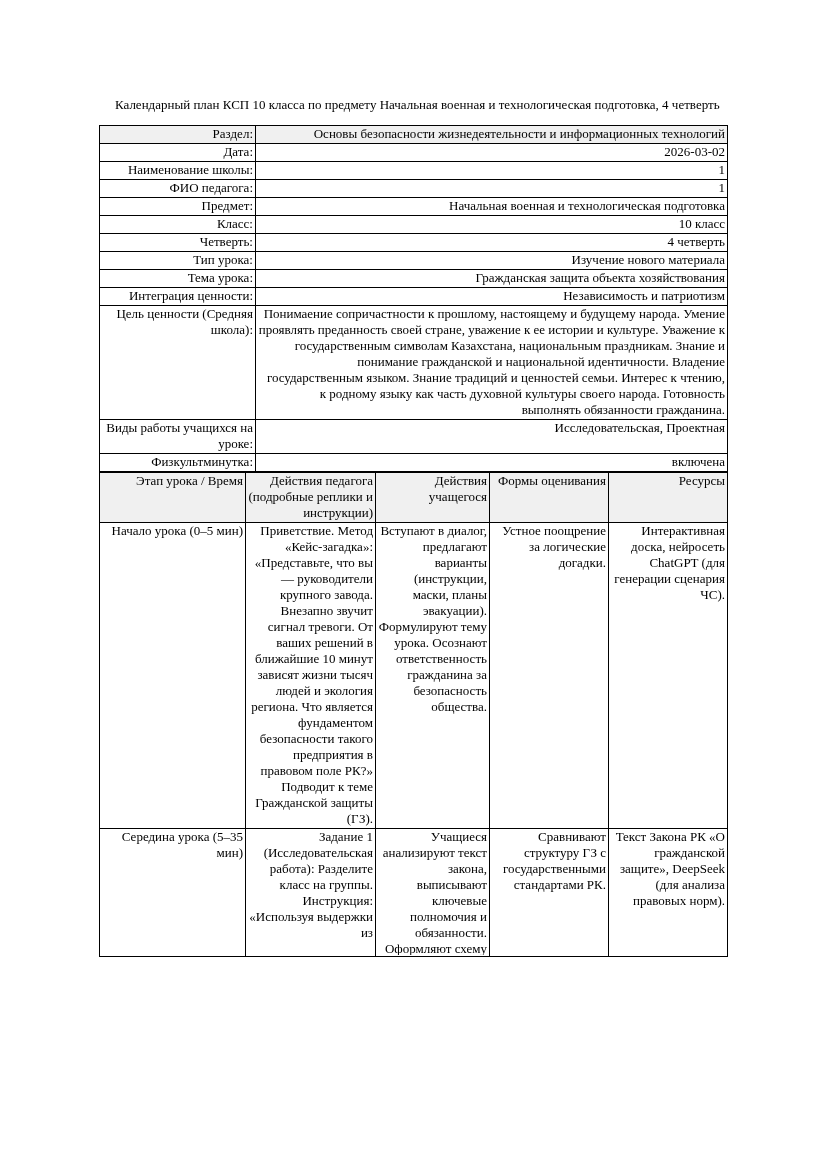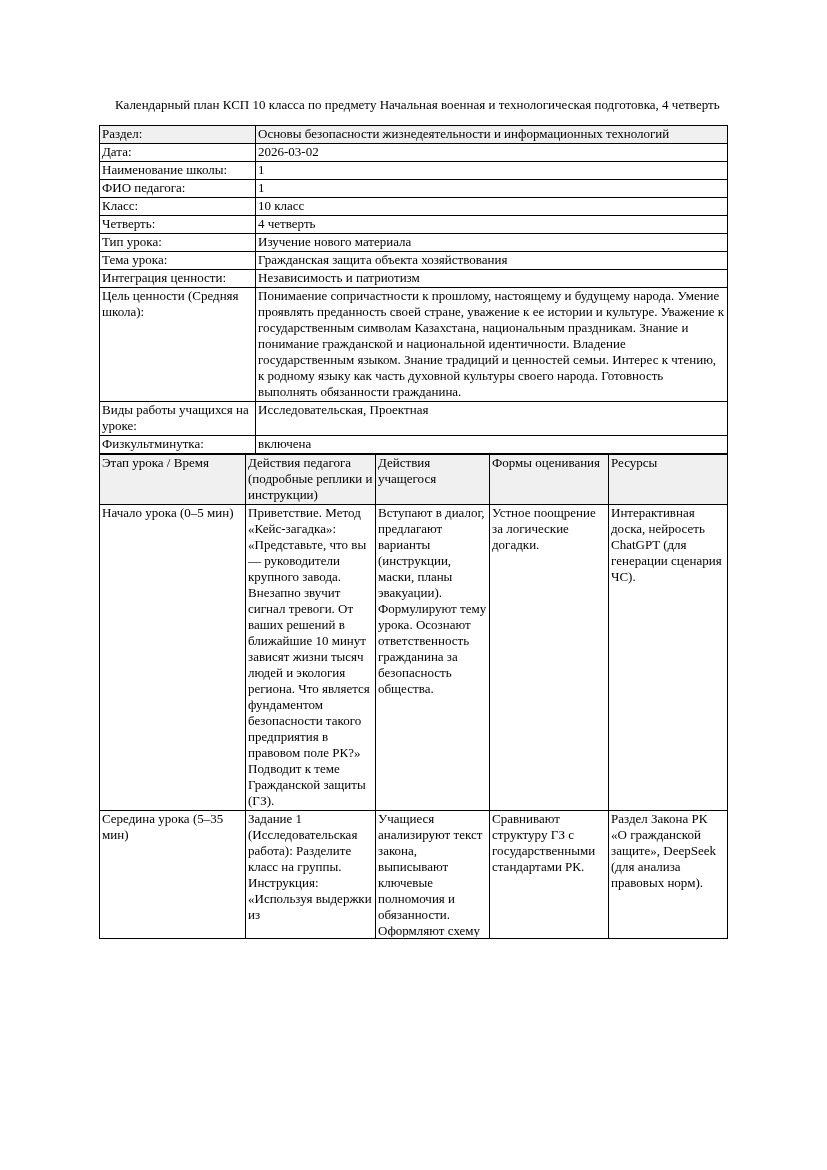--- a/index.html
+++ b/index.html
@@ -12,21 +12,21 @@
   .page { padding:96px 0 0 99px; }
   .content { width:628px; }
   .doc-title { margin:0 0 12px 16px; line-height:17px; }
   table { border-collapse:collapse; width:628px; table-layout:fixed; }
   td, th {
     border:1px solid #000000;
     padding:0 2px 1px 2px;
     vertical-align:top;
     line-height:16px;
     font-weight:normal;
-    text-align:left;
+    text-align:right;
     overflow-wrap:break-word;
     word-wrap:break-word;
   }
   .head-row td, .flow-table th { background:#f0f0f0; }
   .flow-heading { margin:4px 0 9px 0; line-height:16px; }
   .clip { height:126px; overflow:hidden; }
 </style>
 </head>
 <body>
 
@@ -49,20 +49,24 @@
           <td>Дата:</td>
           <td>2026-03-02</td>
         </tr>
         <tr>
           <td>Наименование школы:</td>
           <td>1</td>
         </tr>
         <tr>
           <td>ФИО педагога:</td>
           <td>1</td>
+        </tr>
+        <tr>
+          <td>Предмет:</td>
+          <td>Начальная военная и технологическая подготовка</td>
         </tr>
         <tr>
           <td>Класс:</td>
           <td>10 класс</td>
         </tr>
         <tr>
           <td>Четверть:</td>
           <td>4 четверть</td>
         </tr>
         <tr>
@@ -125,20 +129,20 @@
           <td>
               <div class="clip">Задание 1 (Исследовательская работа): Разделите класс на группы. Инструкция: «Используя выдержки из</div>
             </td>
           <td>
               <div class="clip">Учащиеся анализируют текст закона, выписывают ключевые полномочия и обязанности. Оформляют схему</div>
             </td>
           <td>
               <div class="clip">Сравнивают структуру ГЗ с государственными стандартами РК.</div>
             </td>
           <td>
-              <div class="clip">Раздел Закона РК «О гражданской защите», DeepSeek (для анализа правовых норм).</div>
+              <div class="clip">Текст Закона РК «О гражданской защите», DeepSeek (для анализа правовых норм).</div>
             </td>
         </tr>
       </tbody>
     </table>
 
   </div>
 </div>
 
 </body></html>

